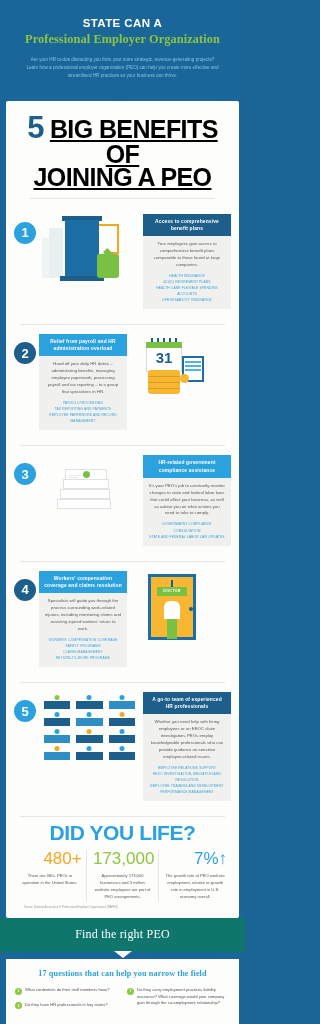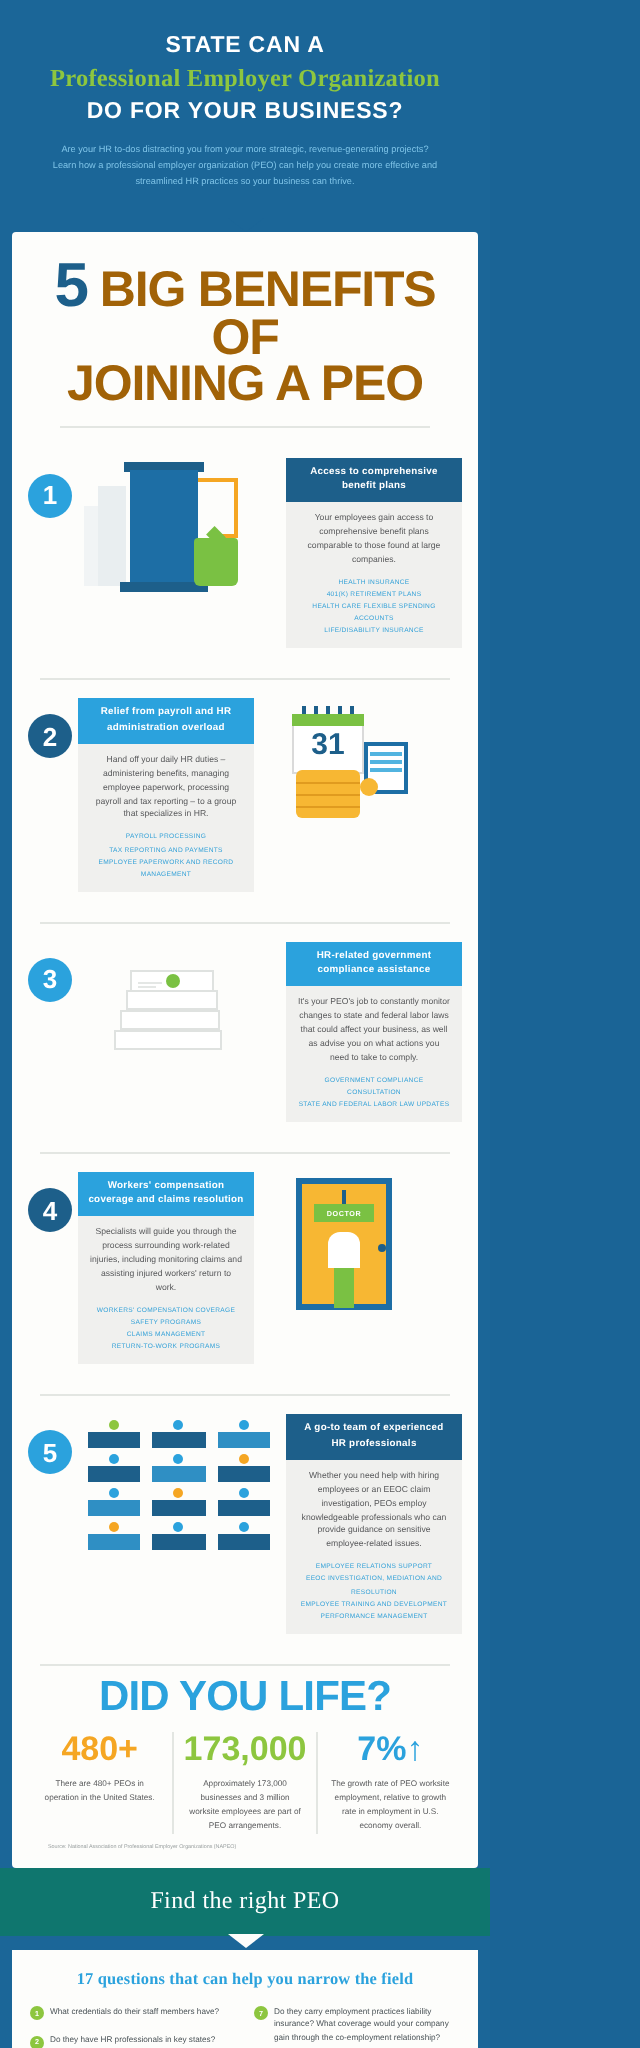--- a/index.html
+++ b/index.html
@@ -21,21 +21,21 @@
   
   .notch { width:0; height:0; margin:0 auto; border-left:9px solid transparent; border-right:9px solid transparent; border-top:7px solid #1b6698; position:relative; z-index:5; }
 
   
   .card { background:#fdfdfb; margin:0 6px; border-radius:2px; position:relative; }
 
   .title-wrap { padding:13px 10px 6px; }
   .big-title { text-align:center; line-height:.92; }
   .bt-row { font-size:25px; font-weight:bold; letter-spacing:-.6px; font-family:"Liberation Sans", sans-serif; }
   .num5 { color:#1d5f8a; font-size:31px; font-weight:bold; letter-spacing:-1px; }
-  .btblue { color:#a16207; }
+  .btblue { color:#000000;text-decoration:underline; }
   .divider { height:1px; background:#e3e6e2; margin:9px 14px 0; }
 
   
   .benefit { display:flex; align-items:flex-start; padding:9px 8px 6px; gap:3px; }
   .bnum {
     width:22px; height:22px; border-radius:50%;
     display:flex; align-items:center; justify-content:center;
     font-size:13px; font-weight:bold; color:#ffffff; flex:0 0 22px; margin-top:8px;
   }
   .bnum.blue { background:#2ba2dd; }
@@ -102,21 +102,21 @@
   .p .head { position:absolute; left:50%; transform:translateX(-50%); top:0; width:5px; height:5px; border-radius:50%; }
   .p .body { position:absolute; left:1px; top:6px; right:1px; height:8px; background:#1d5f8a; }
   .p .body.lt { background:#2f8fc4; }
 
   
   .dyk { text-align:center; padding:4px 8px 8px; }
   .dyk-title { font-size:21px; font-weight:bold; color:#2ba2dd; letter-spacing:-.4px; }
   .stats { display:flex; margin-top:5px; }
   .stat { flex:1; padding:0 4px; position:relative; }
   .stat + .stat { border-left:1px solid #e3e6e2; }
-  .stat-num { font-size:17px; font-weight:bold; line-height:1.05; font-family:"Liberation Sans", sans-serif; }
+  .stat-num { font-size:17px; font-weight:normal; line-height:1.05; font-family:"Liberation Sans", sans-serif;text-align:right; }
   .s-orange { color:#f5a623; }
   .s-green { color:#8dc63f; }
   .s-blue { color:#2ba2dd; }
   .stat-cap { font-size:4.1px; color:#58595b; line-height:1.7; margin-top:5px; padding:0 2px; }
   .source { font-size:2.7px; color:#9aa0a0; text-align:left; padding:5px 10px 0; line-height:1.5; }
 
   
   .band { background:#0f766e; text-align:center; padding:9px 8px 10px; }
   .band h2 { font-size:12px; color:#ffffff; font-weight:normal; font-family:"Liberation Serif", serif; letter-spacing:.2px; }
   .notch2 { width:0; height:0; margin:0 auto; border-left:9px solid transparent; border-right:9px solid transparent; border-top:7px solid #fdfdfb; position:relative; top:-1px; z-index:6; }
@@ -130,21 +130,20 @@
   .qt { font-size:4.1px; color:#4a5357; line-height:1.62; }
 </style>
 </head>
 <body>
 
 <div class="page">
 
   <div class="hero">
     <div class="hero-l1">STATE CAN A</div>
     <div class="hero-l2">Professional Employer Organization</div>
-    <div class="hero-l3">DO FOR YOUR BUSINESS?</div>
     <div class="hero-sub">Are your HR to-dos distracting you from your more strategic, revenue-generating projects? Learn how a professional employer organization (PEO) can help you create more effective and streamlined HR practices so your business can thrive.</div>
   </div>
   <div class="notch"></div>
 
   <div class="card">
     <div class="title-wrap">
       <div class="big-title">
         <div class="bt-row">
           <span class="num5">5</span>
           <span class="btblue">BIG BENEFITS OF</span>

